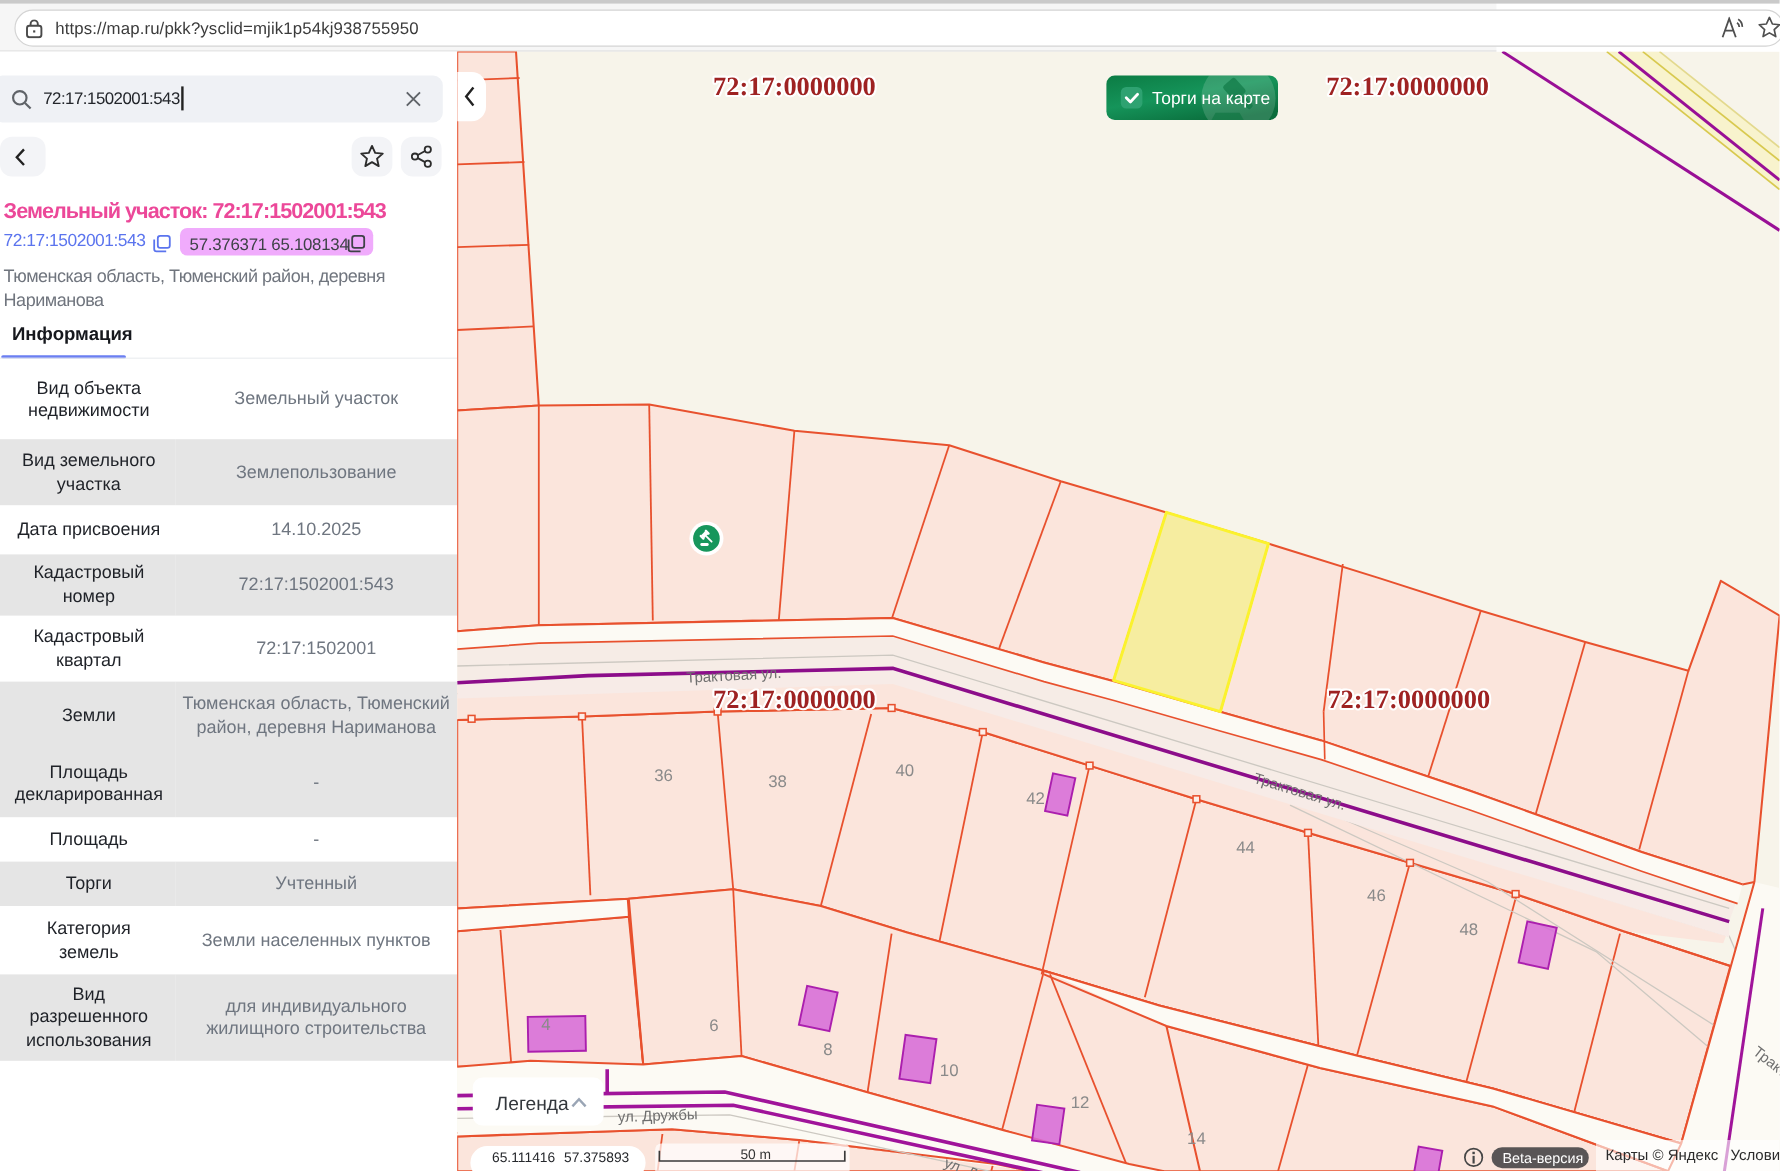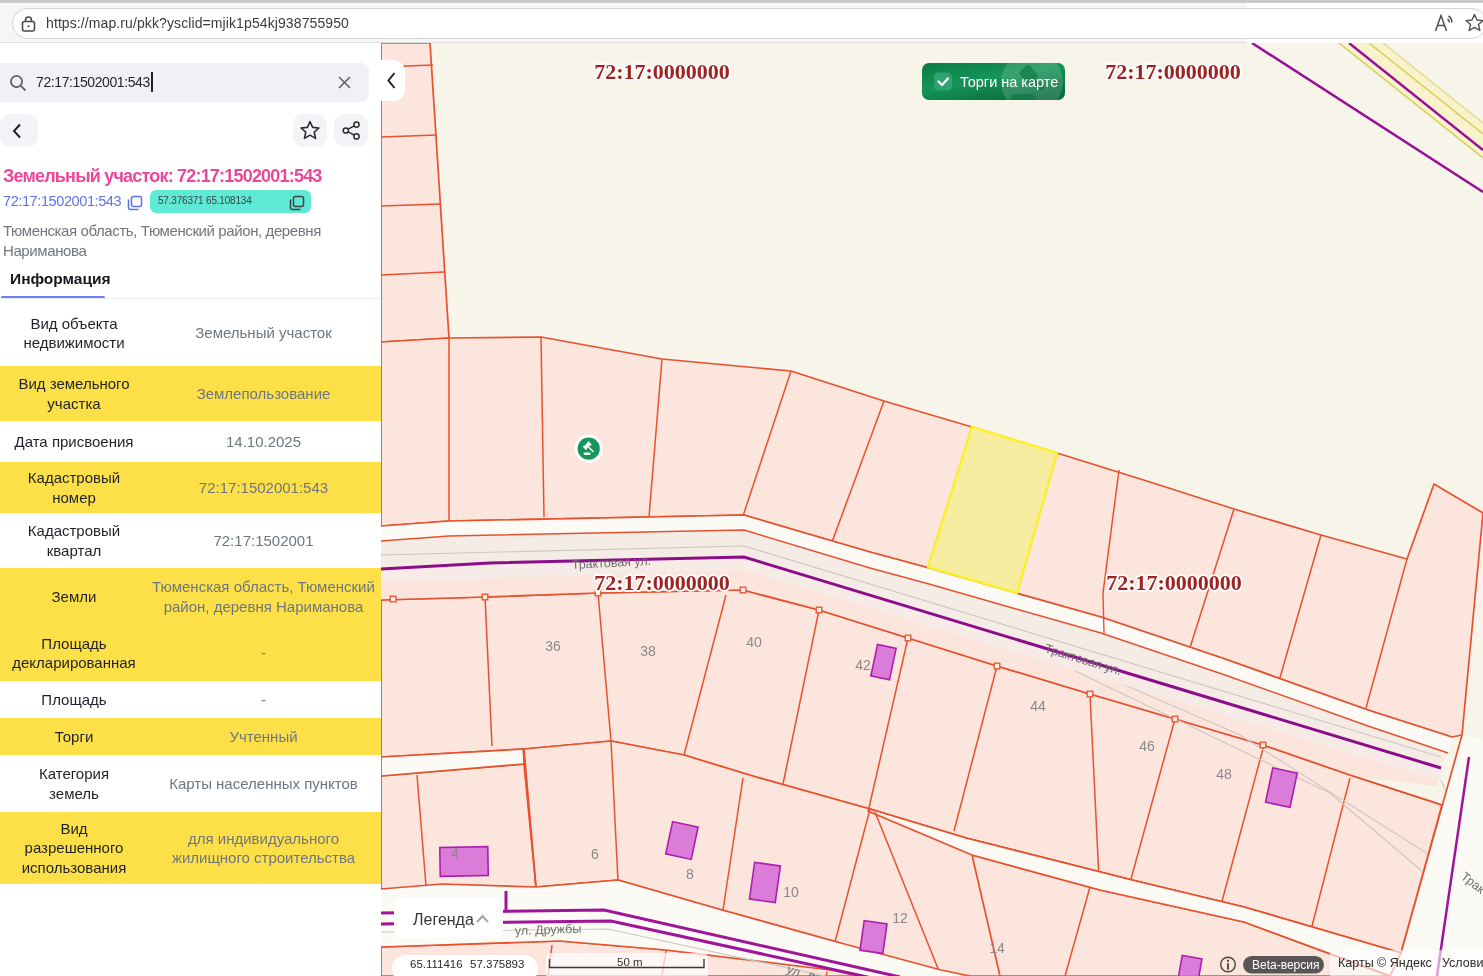--- a/index.html
+++ b/index.html
@@ -8,30 +8,30 @@
   .chrome .topstrip { position:absolute; left:0; top:0; width:1483px; height:3px; background:#cacaca; }
   .urlpill { position:absolute; left:12px; top:8px; width:1475px; height:31px; background:#fff; border:1px solid #d4d4d4; border-radius:16px; }
   .urltext { position:absolute; left:46px; top:14.5px; font-size:14px; color:#3b3b3b; letter-spacing:0.1px; }
   .sidebar { position:absolute; left:0; top:43px; width:381px; height:933px; background:#fff; }
   .search { position:absolute; left:-6px; top:20px; width:375px; height:39px; background:#eff1f5; border-radius:8px; }
   .search .q { position:absolute; left:42px; top:11px; font-size:14px; letter-spacing:-0.4px; color:#23262b; }
   .btn { position:absolute; background:#f3f4f7; border-radius:10px; }
   .title { position:absolute; left:3px; top:123px; font-size:18px; font-weight:bold; color:#ec4899; letter-spacing:-0.8px;}
   .linkrow { position:absolute; left:3px; top:147px; height:24px; }
   .bluelink { position:absolute; left:0px; top:3px; color:#5b74ee; font-size:14.5px; letter-spacing:-0.4px; white-space:nowrap;}
-  .chip { position:absolute; left:147px; top:0px; height:23px; width:161px; background:#5eead4; border-radius:6px; padding-left:8px; font-size:10px; letter-spacing:-0.2px; color:#3e4247; white-space:nowrap; padding-top:4.5px;}
+  .chip { position:absolute; left:147px; top:0px; height:23px; width:161px; background:#f0abfc; border-radius:6px; padding-left:8px; font-size:14px; letter-spacing:-0.2px; color:#3e4247; white-space:nowrap; padding-top:4.5px;}
   .addr { position:absolute; left:3px; top:178px; width:372px; font-size:15px; letter-spacing:-0.4px; line-height:19.5px; color:#70757e; }
   .tab { position:absolute; left:10px; top:227px; font-size:15.5px; font-weight:bold; color:#16181d;text-align:center; }
   .tabline { position:absolute; left:1px; top:253px; width:104px; height:3px; background:#6b7ff2; border-radius:2px;}
   .tabhair { position:absolute; left:0px; top:255px; width:381px; height:1px; background:#eceef1; }
   table.info { position:absolute; left:0; top:257px; width:381px; border-collapse:collapse;text-align:center; }
   table.info td { vertical-align:middle; font-size:15px; line-height:19.5px; padding:0; }
   td.lab { color:#1f2228; padding-left:12px !important; padding-right:10px !important; width:146px; }
   td.val { color:#6f7680; padding-left:0px !important; }
-  tr.g { background:#fde047; }
+  tr.g { background:#e5e5e5; }
   .map { position:absolute; left:381px; top:43px; width:1102px; height:933px; }
 </style>
 </head>
 <body>
 <div class="chrome">
   <div class="urlpill"></div>
   <div class="topstrip"></div>
   <svg style="position:absolute;left:21px;top:16px" width="15" height="16" viewBox="0 0 15 16">
       <rect x="1.5" y="5.5" width="12" height="9.5" rx="2" fill="none" stroke="#4a4a4a" stroke-width="1.6"></rect>
       <path d="M4.5 5.5 V4 a3 3 0 0 1 6 0 V5.5" fill="none" stroke="#4a4a4a" stroke-width="1.6"></path>
@@ -128,21 +128,21 @@
     <tr style="height:37px">
           <td class="lab">Площадь</td>
           <td class="val">-</td>
         </tr>
     <tr class="g" style="height:37px">
           <td class="lab">Торги</td>
           <td class="val">Учтенный</td>
         </tr>
     <tr style="height:57px">
           <td class="lab">Категория земель</td>
-          <td class="val">Карты населенных пунктов</td>
+          <td class="val">Земли населенных пунктов</td>
         </tr>
     <tr class="g" style="height:72px">
           <td class="lab">Вид разрешенного использования</td>
           <td class="val">для индивидуального<br>жилищного строительства</td>
         </tr>
   </tbody>
     </table>
 </div>
 
 <div class="map">

